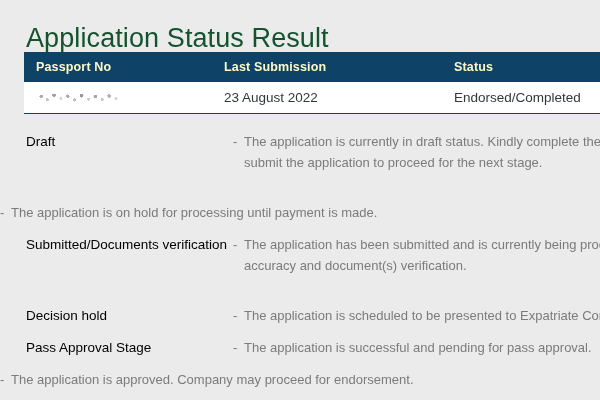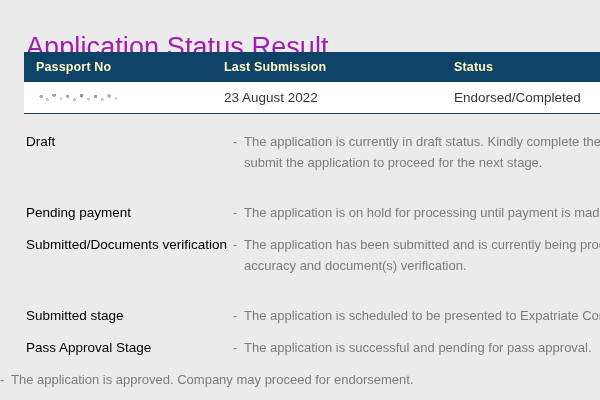--- a/index.html
+++ b/index.html
@@ -12,25 +12,25 @@
     overflow: hidden;
     background: #ebebeb;
     font-family: "Liberation Sans", sans-serif;
     position: relative;
   }
 
   
   .page-title {
     position: absolute;
     left: 26px;
-    top: 11px;
+    top: 2px;
     font-size: 27px;
     font-weight: 400;
     letter-spacing: 0.1px;
-    color: #a21caf;
+    color: #14532d;
     white-space: nowrap;
     line-height: 36px;
   }
 
   
   .result-table {
     position: absolute;
     left: 24px;
     top: 52px;
     width: 610px;          
@@ -164,42 +164,41 @@
     <div class="legend-dash">-</div>
     <div class="legend-desc">
       <span>The application is currently in draft status. Kindly complete the details and</span>
       <span class="l2">submit the application to proceed for the next stage.</span>
     </div>
   </div>
 
   <div class="gap-lg"></div>
 
   <div class="legend-row">
-    <div class="legend-label">Pending payment</div>
     <div class="legend-dash">-</div>
     <div class="legend-desc">
       <span>The application is on hold for processing until payment is made.</span>
     </div>
   </div>
 
   <div class="gap-sm"></div>
 
   <div class="legend-row">
     <div class="legend-label">Submitted/Documents verification</div>
     <div class="legend-dash">-</div>
     <div class="legend-desc">
       <span>The application has been submitted and is currently being processed for</span>
       <span class="l2">accuracy and document(s) verification.</span>
     </div>
   </div>
 
   <div class="gap-lg"></div>
 
   <div class="legend-row">
-    <div class="legend-label">Submitted stage</div>
+    <div class="legend-label">Decision hold</div>
     <div class="legend-dash">-</div>
     <div class="legend-desc">
       <span>The application is scheduled to be presented to Expatriate Committee.</span>
     </div>
   </div>
 
   <div class="gap-sm"></div>
 
   <div class="legend-row">
     <div class="legend-label">Pass Approval Stage</div>

